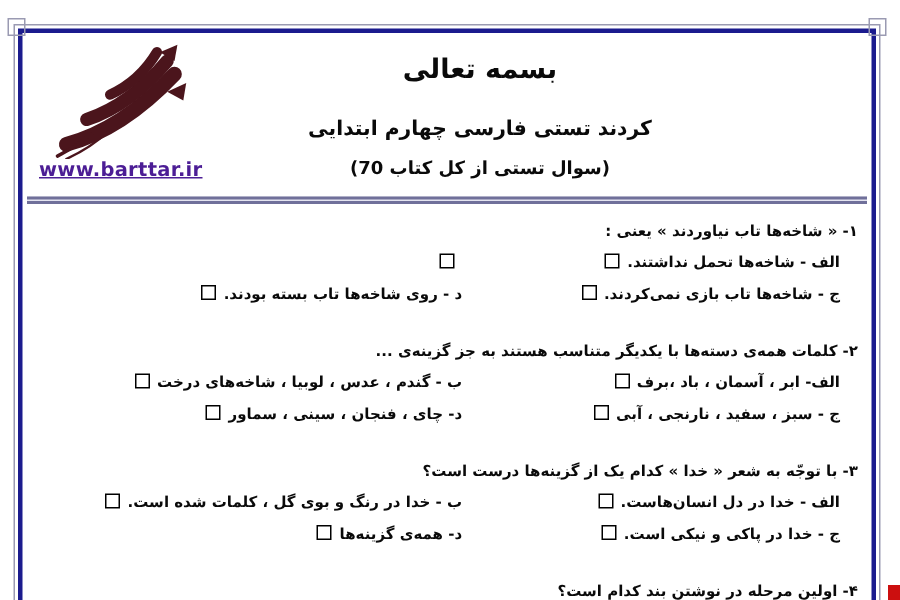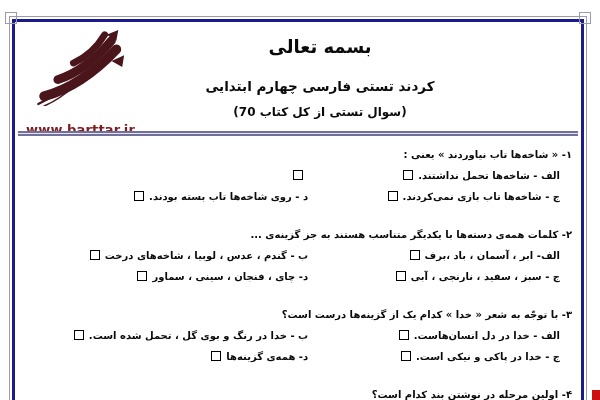--- a/index.html
+++ b/index.html
@@ -20,22 +20,22 @@
     position:absolute;width:10px;height:10px;border:1px solid #9a9ab2;
     background:transparent;pointer-events:none;
   }
   .knot-tl{left:5px;top:12px;}
   .knot-tr{right:9px;top:12px;}
   
   .header{position:absolute;top:24px;left:20px;right:26px;height:104px;}
   .logo-block{position:absolute;left:6px;top:2px;width:130px;}
   .logo-svg{display:block;margin-left:10px;}
   .website{
-    font-size:13px;font-weight:700;color:#7f1d1d;letter-spacing:.2px;
-    margin-top:16px;white-space:nowrap;
+    font-size:13px;font-weight:700;color:#4c1d95;letter-spacing:.2px;
+    margin-top:0;white-space:nowrap;text-decoration:underline;
   }
   .titles{position:absolute;left:0;right:0;top:0;text-align:center;padding-left:46px;}
   .bismillah{font-size:18px;font-weight:700;margin-top:12px;}
   .doc-title{font-size:13.5px;font-weight:700;margin-top:21px;}
   .doc-subtitle{font-size:12px;font-weight:700;margin-top:11px;}
   
   .separator{
     position:absolute;top:131px;left:18px;right:22px;height:1px;
     background:#e4e4f0;border-top:2px solid #70709a;border-bottom:2px solid #70709a;
   }
@@ -114,21 +114,21 @@
     <div class="opt-row">
       <div class="opt-r"><span>ج - سبز ، سفید ، نارنجی ، آبی</span><span class="cb"></span></div>
       <div class="opt-l"><span>د- چای ، فنجان ، سینی ، سماور</span><span class="cb"></span></div>
     </div>
   </div>
 
   <div class="question">
     <div class="q-title">۳- با توجّه به شعر « خدا » کدام یک از گزینه‌ها درست است؟</div>
     <div class="opt-row">
       <div class="opt-r"><span>الف - خدا در دل انسان‌هاست.</span><span class="cb"></span></div>
-      <div class="opt-l"><span>ب - خدا در رنگ و بوی گل ، تحمل شده است.</span><span class="cb"></span></div>
+      <div class="opt-l"><span>ب - خدا در رنگ و بوی گل ، کلمات شده است.</span><span class="cb"></span></div>
     </div>
     <div class="opt-row">
       <div class="opt-r"><span>ج - خدا در پاکی و نیکی است.</span><span class="cb"></span></div>
       <div class="opt-l"><span>د- همه‌ی گزینه‌ها</span><span class="cb"></span></div>
     </div>
   </div>
 
   <div class="question">
     <div class="q-title">۴- اولین مرحله در نوشتن بند کدام است؟</div>
   </div>

